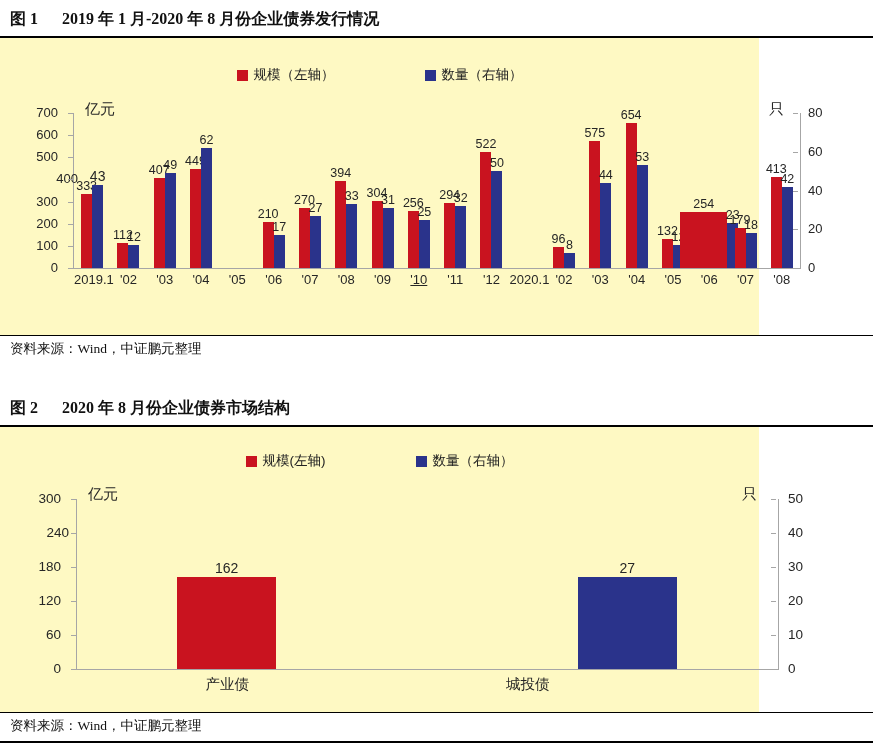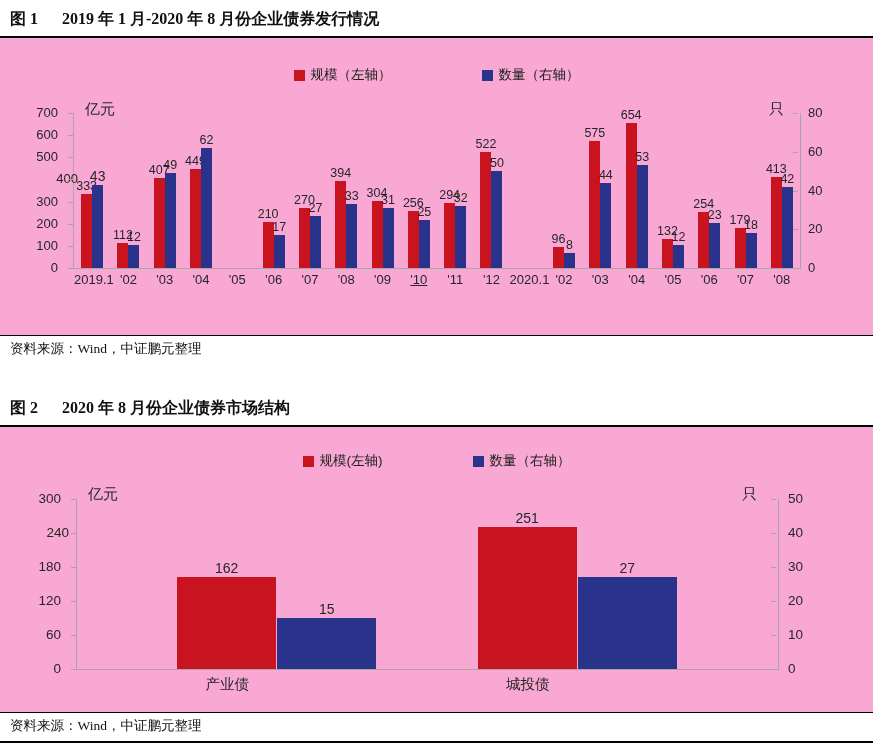--- a/index.html
+++ b/index.html
@@ -9,21 +9,21 @@
   }
   .caption{
     display:flex;gap:24px;align-items:baseline;
     font-size:16px;font-weight:bold;line-height:20px;
     padding:9px 10px 7px 10px;
     font-family:"Liberation Serif","DejaVu Serif",serif;
   }
   .caption.second{margin-top:26px;}
   .rule-thick{height:0;border-top:2px solid #000;}
   .rule-bottom{height:0;border-top:2px solid #000;margin-top:1px;}
-  .chart-area{position:relative;width:873px;background:#f9a8d4;}
+  .chart-area{position:relative;width:759px;background:#fef9c3;}
   #chart1{height:297px;}
   #chart2{height:285px;}
   .source-row{
     border-top:1px solid #000;
     font-size:13.5px;line-height:17px;
     padding:4px 10px 6px 10px;
     font-family:"Liberation Serif","DejaVu Serif",serif;
   }
   
   .legend{position:absolute;left:0;width:100%;display:flex;justify-content:center;gap:90px;}
@@ -201,21 +201,21 @@
         <div class="bar-group" style="left: 580.8px; width: 36.3px;">
           <div class="bar" style="width: 11px; height: 29.2286px; background: rgb(201, 19, 31);">
             <div class="bar-label" style="font-size: 12.5px;">132</div>
           </div>
           <div class="bar" style="width: 11px; height: 23.25px; background: rgb(42, 51, 139);">
             <div class="bar-label" style="font-size: 12.5px;">12</div>
           </div>
         </div>
         <div class="cat-label" style="left: 580.8px; width: 36.3px; top: 159px; font-size: 13px;">'05</div>
         <div class="bar-group" style="left: 617.1px; width: 36.3px;">
-          <div class="bar" style="width: 11px; height: 56.2429px; background: rgb(201, 19, 31);">
+          <div class="bar" style="width: 11px; height: 56.2429px; background: rgb(201, 19, 31); padding-left: 36px;">
             <div class="bar-label" style="font-size: 12.5px;">254</div>
           </div>
           <div class="bar" style="width: 11px; height: 44.5625px; background: rgb(42, 51, 139);">
             <div class="bar-label" style="font-size: 12.5px;">23</div>
           </div>
         </div>
         <div class="cat-label" style="left: 617.1px; width: 36.3px; top: 159px; font-size: 13px;">'06</div>
         <div class="bar-group" style="left: 653.4px; width: 36.3px;">
           <div class="bar" style="width: 11px; height: 39.6357px; background: rgb(201, 19, 31);">
             <div class="bar-label" style="font-size: 12.5px; text-align: center;">179</div>
@@ -283,27 +283,21 @@
         </div>
         <div class="legend-item">
           <div class="legend-swatch" style="background: rgb(42, 51, 139);"></div>
           <div class="legend-label">数量（右轴）</div>
         </div>
       </div>
       <div class="plot" style="left: 76px; top: 72px; width: 701px; height: 170px;">
         <div class="bar abs" style="left: 100.143px; width: 99.1429px; height: 91.8px; background: rgb(201, 19, 31);">
           <div class="bar-label" style="font-size: 14px;">162</div>
         </div>
-        <div class="bar abs" style="left: 200.286px; width: 99.1429px; height: 51px; background: rgb(42, 51, 139);">
-          <div class="bar-label" style="font-size: 14px;">15</div>
-        </div>
         <div class="cat-label" style="left: 100.143px; width: 100.143px; top: 176px; font-size: 14.5px;">产业债</div>
-        <div class="bar abs" style="left: 400.571px; width: 99.1429px; height: 142.233px; background: rgb(201, 19, 31);">
-          <div class="bar-label" style="font-size: 14px;">251</div>
-        </div>
         <div class="bar abs" style="left: 500.714px; width: 99.1429px; height: 91.8px; background: rgb(42, 51, 139);">
           <div class="bar-label" style="font-size: 14px;">27</div>
         </div>
         <div class="cat-label" style="left: 400.571px; width: 100.143px; top: 176px; font-size: 14.5px;">城投债</div>
       </div>
       <div class="tick-label" style="left: 0px; width: 61px; top: 234px; text-align: right; font-size: 13.5px;">0</div>
       <div class="tick-mark" style="left: 71px; width: 5px; top: 242px;"></div>
       <div class="tick-label" style="left: 0px; width: 61px; top: 200px; text-align: right; font-size: 13.5px;">60</div>
       <div class="tick-mark" style="left: 71px; width: 5px; top: 208px;"></div>
       <div class="tick-label" style="left: 0px; width: 61px; top: 166px; text-align: right; font-size: 13.5px;">120</div>

